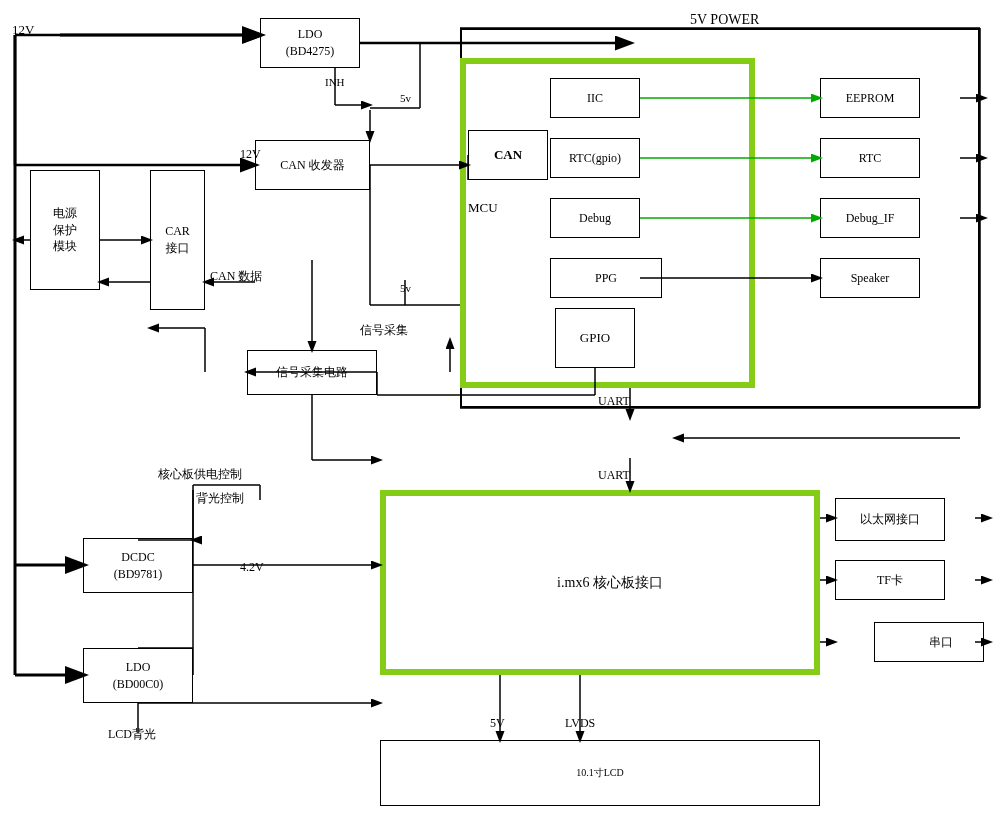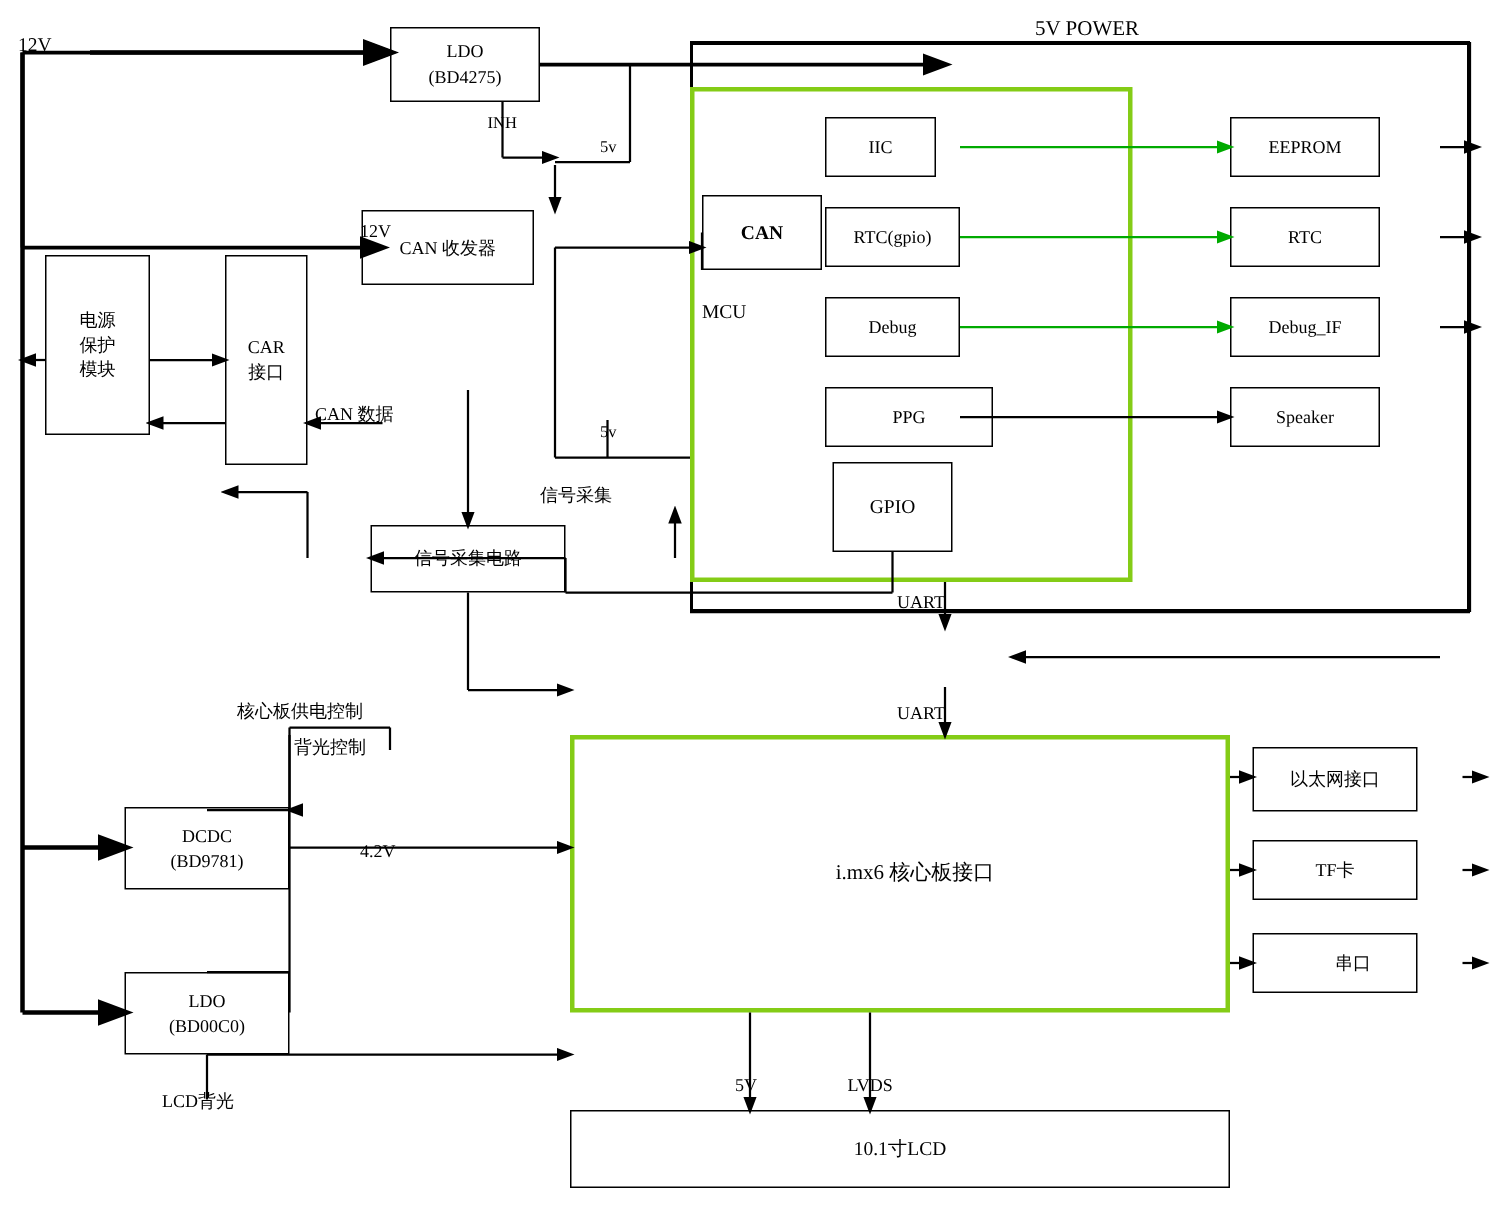--- a/index.html
+++ b/index.html
@@ -23,21 +23,21 @@
       border: 1.5px solid #000;
       background: #fff;
       display: flex;
       align-items: center;
       justify-content: center;
       text-align: center;
       line-height: 1.4;
     }
     .block-thick {
       position: absolute;
-      border: 3px solid #84cc16;
+      border: 6px solid #84cc16;
       background: #fff;
       display: flex;
       align-items: center;
       justify-content: center;
       text-align: center;
       line-height: 1.4;
       padding-left: 20px;
     }
     .label {
       position: absolute;
@@ -68,34 +68,34 @@
   <div class="label" style="left:690px; top:12px; font-size:14px;">5V POWER</div>
 
   <div class="label" style="left:12px; top:22px; font-size:13px;">12V</div>
 
   <div class="block" style="left:260px; top:18px; width:100px; height:50px; font-size:12px;">
     <span>LDO<br>(BD4275)</span>
   </div>
 
   <div class="label" style="left:325px; top:76px; font-size:11px;">INH</div>
 
-  <div class="block" style="left:241px; top:140px; width:115px; height:50px; font-size:12px;">
+  <div class="block" style="left:255px; top:140px; width:115px; height:50px; font-size:12px;">
     <span>CAN 收发器</span>
   </div>
 
   <div class="block" style="left:468px; top:130px; width:80px; height:50px; font-size:13px; font-weight:bold;">
     <span>CAN</span>
   </div>
 
   <div class="block-thick" style="left:460px; top:58px; width:295px; height:330px; background:transparent;">
   </div>
 
   <div class="label" style="left:468px; top:200px; font-size:13px;">MCU</div>
 
-  <div class="block" style="left:550px; top:78px; width:74px; height:40px; font-size:12px;">
+  <div class="block" style="left:550px; top:78px; width:90px; height:40px; font-size:12px;">
     <span>IIC</span>
   </div>
 
   <div class="block" style="left:550px; top:138px; width:90px; height:40px; font-size:12px;">
     <span>RTC(gpio)</span>
   </div>
 
   <div class="block" style="left:550px; top:198px; width:90px; height:40px; font-size:12px;">
     <span>Debug</span>
   </div>
@@ -150,25 +150,25 @@
   </div>
 
   <div class="block" style="left:835px; top:498px; width:110px; height:43px; font-size:12px;">
     <span>以太网接口</span>
   </div>
 
   <div class="block" style="left:835px; top:560px; width:110px; height:40px; font-size:12px;">
     <span>TF卡</span>
   </div>
 
-  <div class="block" style="left:835px; top:622px; width:110px; height:40px; font-size:12px;padding-left:24px;">
+  <div class="block" style="left:874px; top:622px; width:110px; height:40px; font-size:12px;padding-left:24px;">
     <span>串口</span>
   </div>
 
-  <div class="block" style="left:380px; top:740px; width:440px; height:52px; font-size:13px;">
+  <div class="block" style="left:380px; top:740px; width:440px; height:66px; font-size:10px;">
     <span>10.1寸LCD</span>
   </div>
 
   <div class="label" style="left:400px; top:92px; font-size:11px;">5v</div>
   <div class="label" style="left:400px; top:282px; font-size:11px;">5v</div>
   <div class="label" style="left:210px; top:268px; font-size:12px;">CAN 数据</div>
   <div class="label" style="left:360px; top:322px; font-size:12px;">信号采集</div>
   <div class="label" style="left:158px; top:466px; font-size:12px;">核心板供电控制</div>
   <div class="label" style="left:196px; top:490px; font-size:12px;">背光控制</div>
   <div class="label" style="left:108px; top:726px; font-size:12px;">LCD背光</div>

